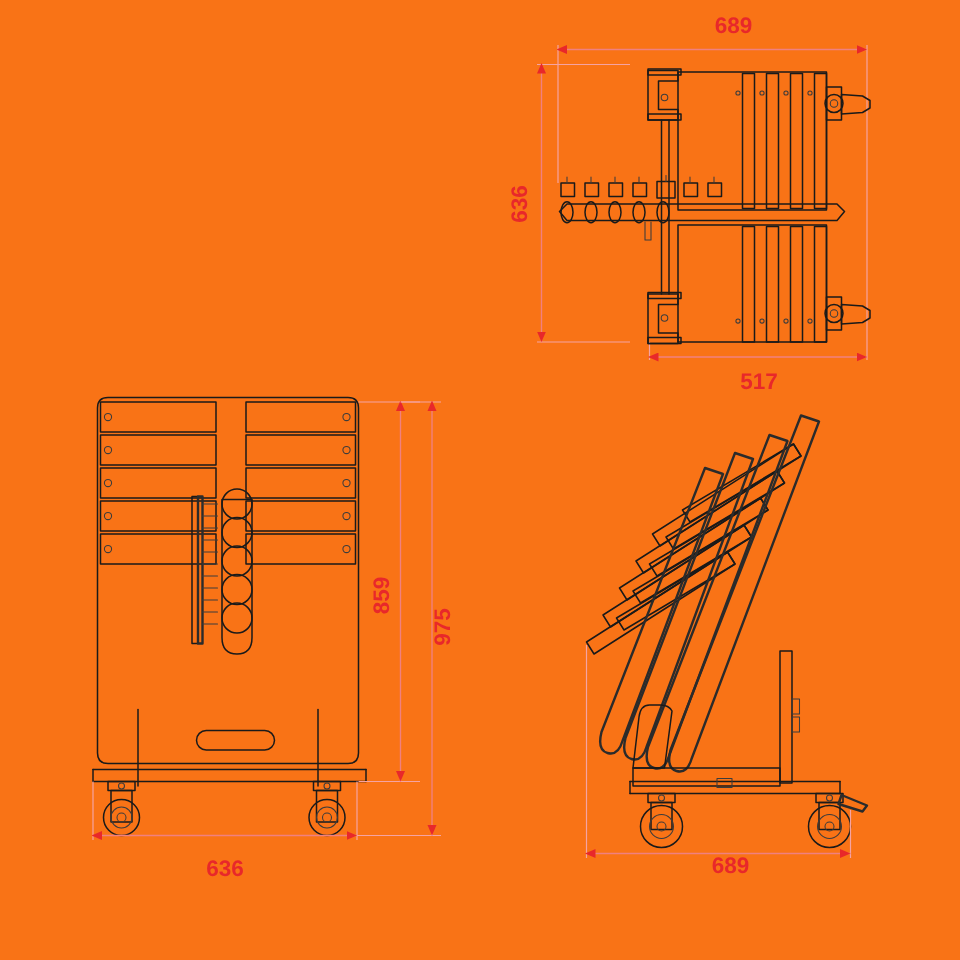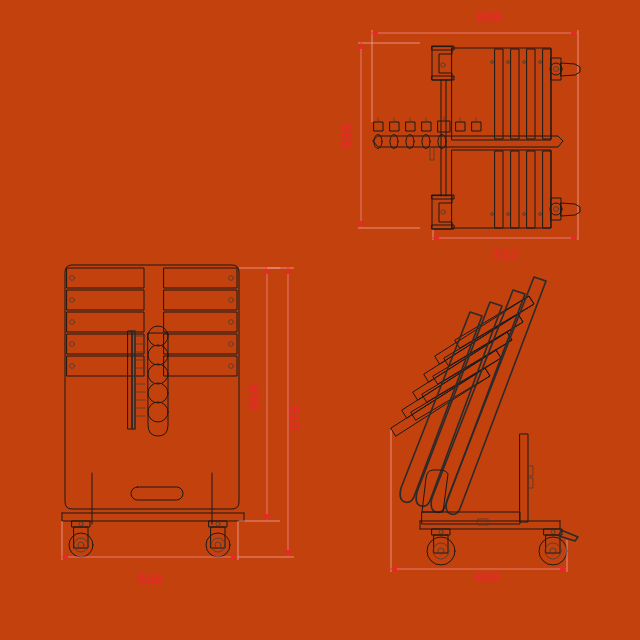--- a/index.html
+++ b/index.html
@@ -5,21 +5,21 @@
 <style>
   html, body {
     margin: 0;
     padding: 0;
     background: #ffffff;
   }
   #sheet {
     position: relative;
     width: 640px;
     height: 640px;
-    background: #c2410c;
+    background: #f97316;
     overflow: hidden;
     font-family: "Liberation Sans", sans-serif;
   }
   #sheet svg {
     position: absolute;
     left: 0;
     top: 0;
     width: 640px;
     height: 640px;
   }

